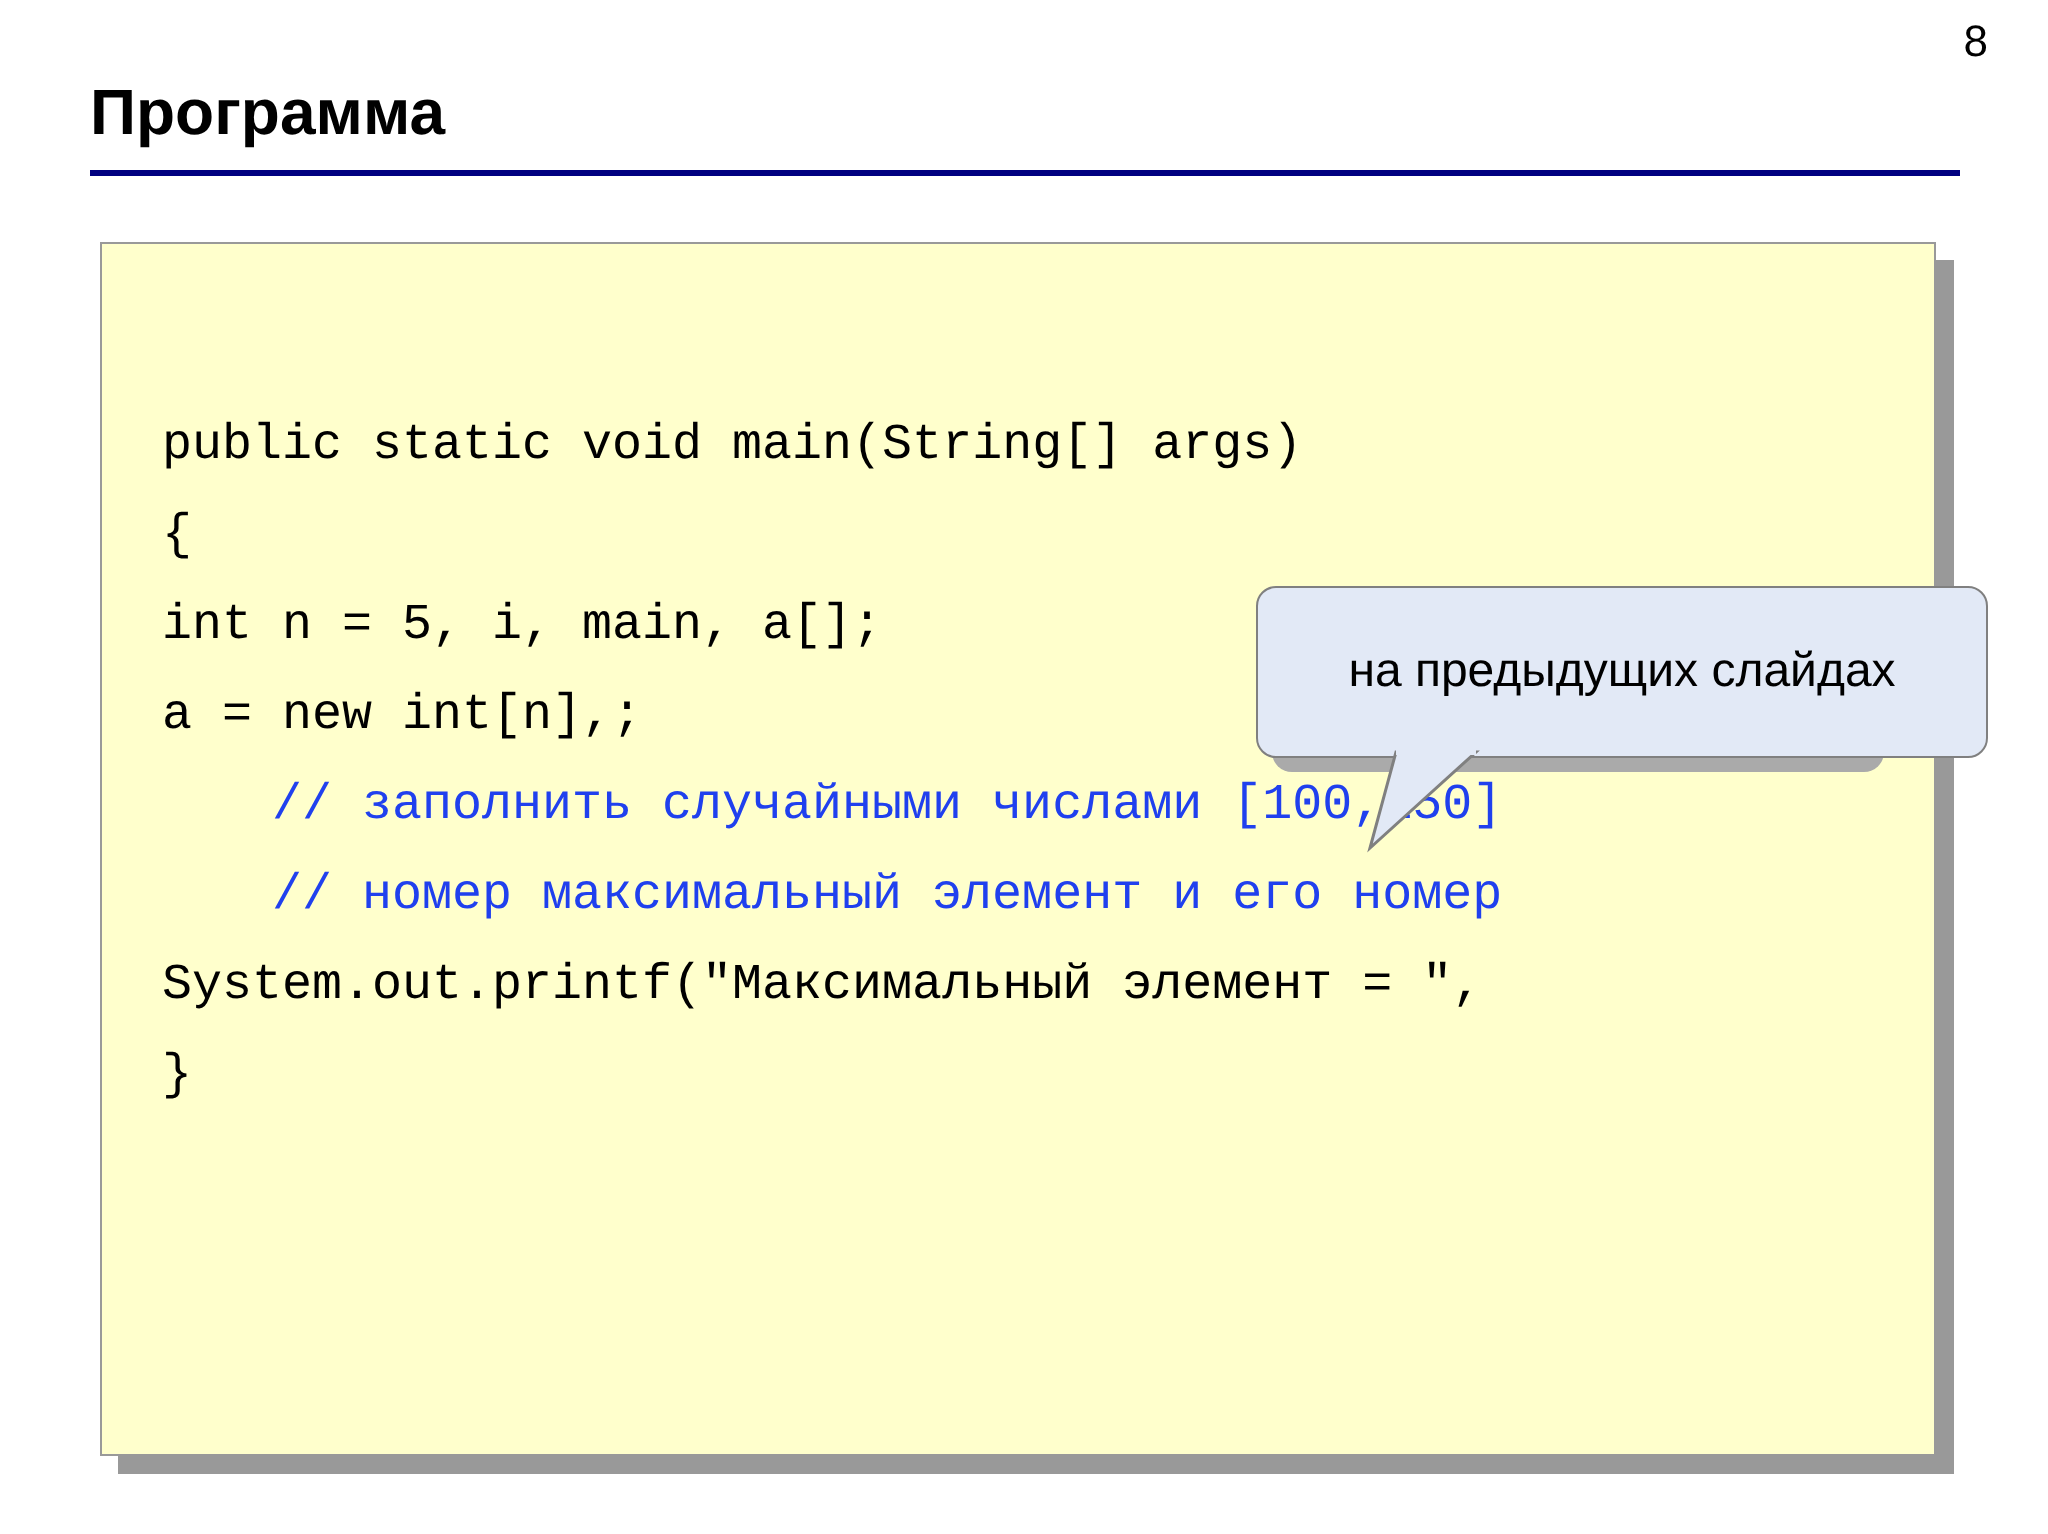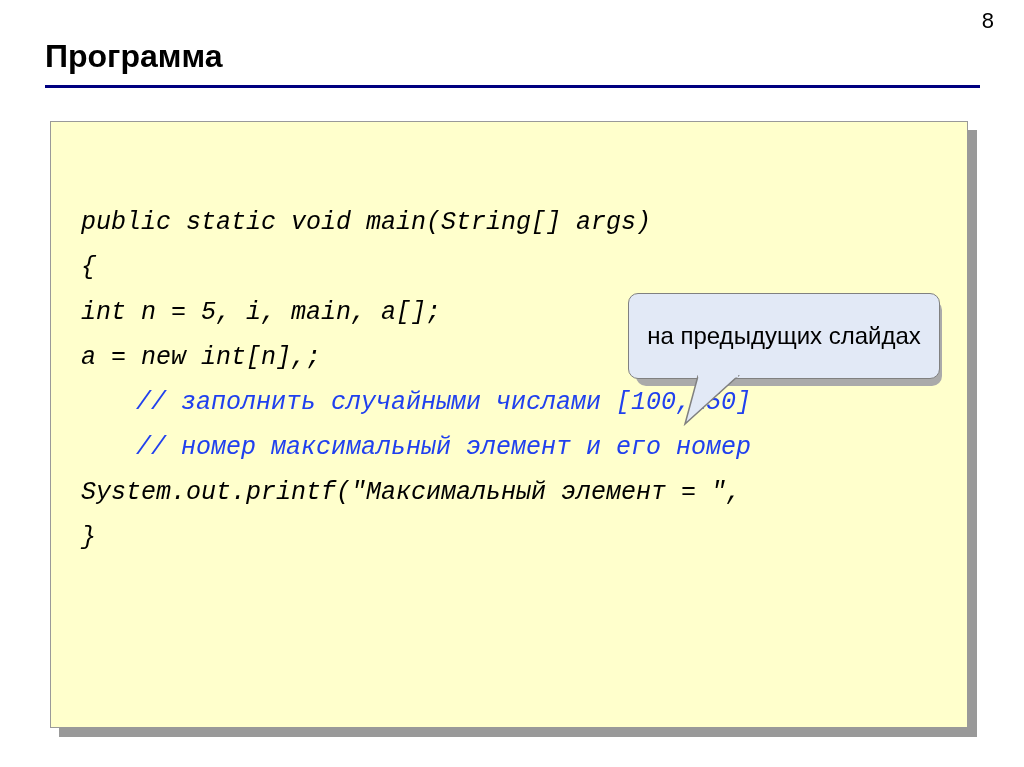--- a/index.html
+++ b/index.html
@@ -48,21 +48,20 @@
     }
     .code-box {
       position: absolute;
       top: 121px;
       left: 50px;
       width: 918px;
       height: 607px;
       background: #FFFFCC;
       border: 1px solid #999;
       padding: 88px 30px 30px 30px;
-      font-style: italic;
     }
     .code-line {
       font-family: "Courier New", monospace;
       font-size: 25px;
       color: #000;
       line-height: 1.0;
       margin-bottom: 20px;
       white-space: pre;
     }
     .comment {
@@ -80,21 +79,21 @@
       left: 636px;
       width: 306px;
       height: 86px;
       background: #aaaaaa;
       border-radius: 10px;
     }
     .callout {
       position: absolute;
       top: 293px;
       left: 628px;
-      width: 312px;
+      width: 366px;
       height: 86px;
       background: #E2E9F6;
       border: 1.5px solid #808080;
       border-radius: 10px;
       display: flex;
       align-items: center;
       justify-content: center;
       text-align: center;
       font-size: 24px;
       color: #000;

